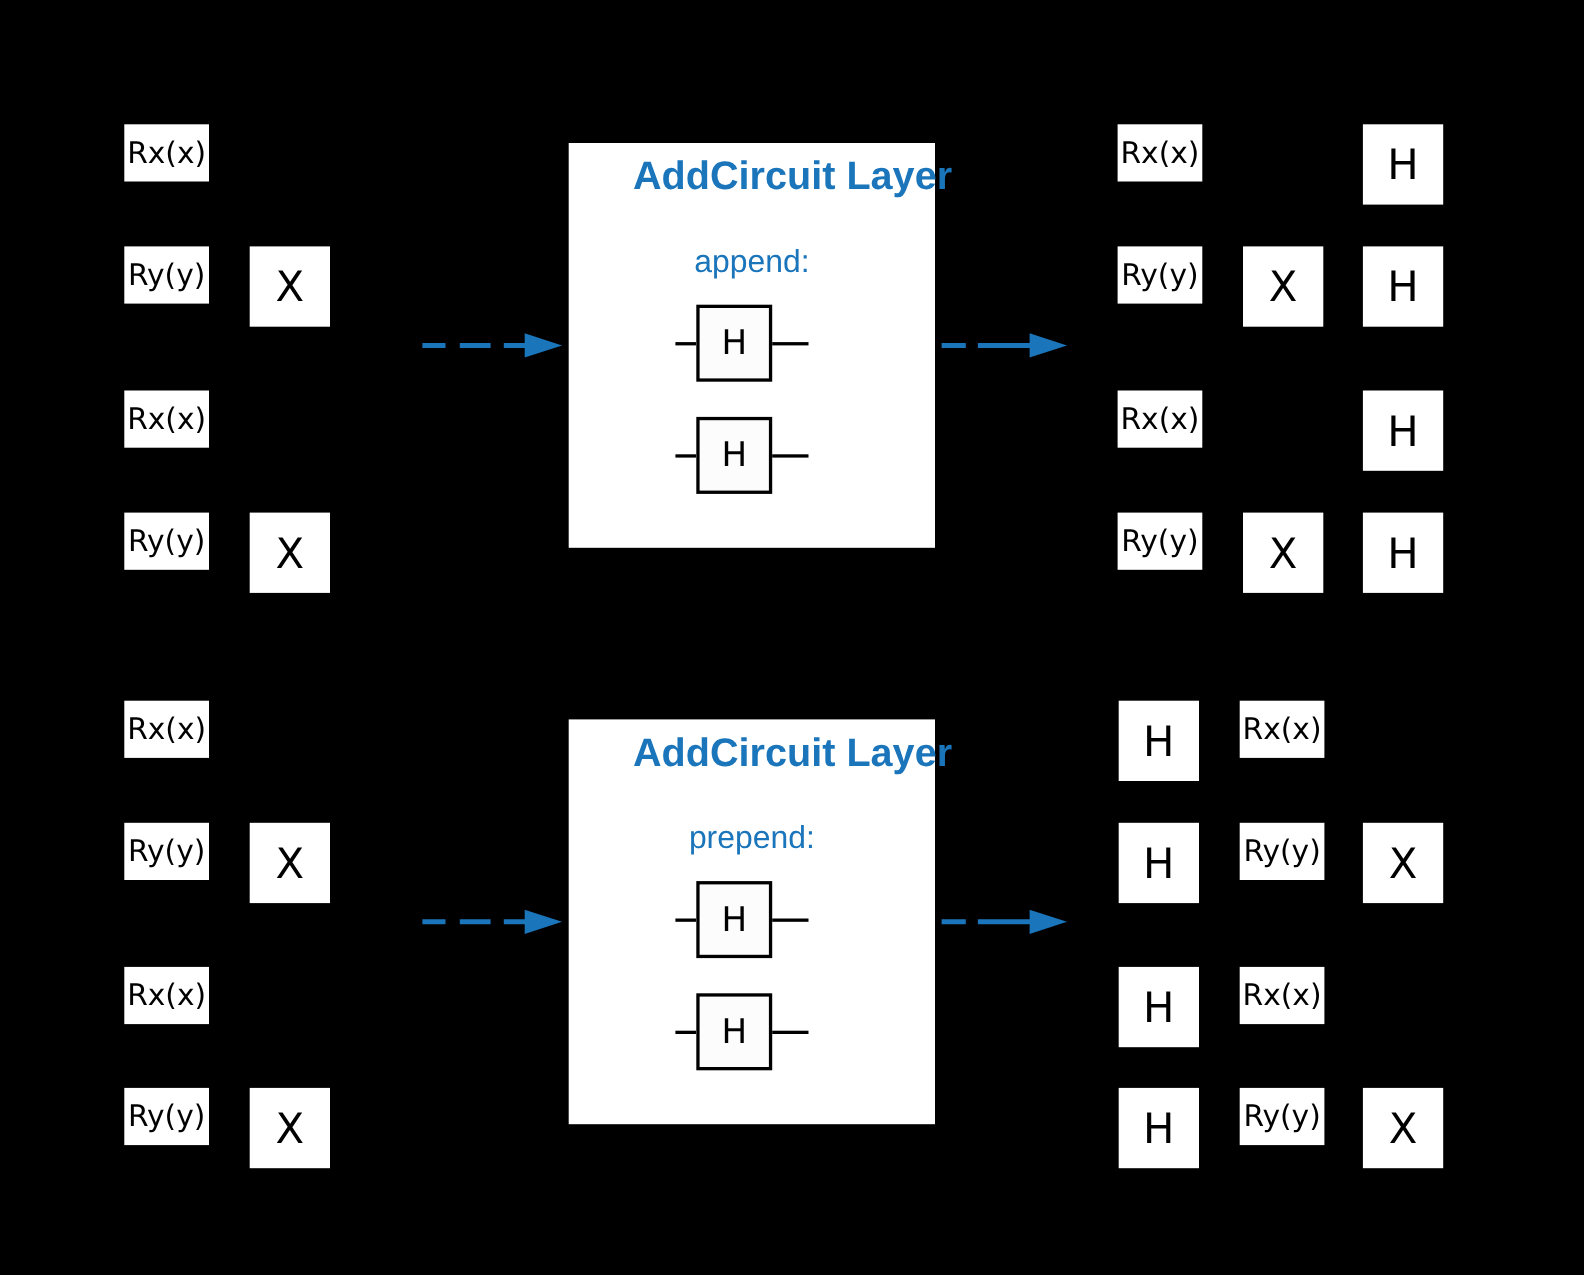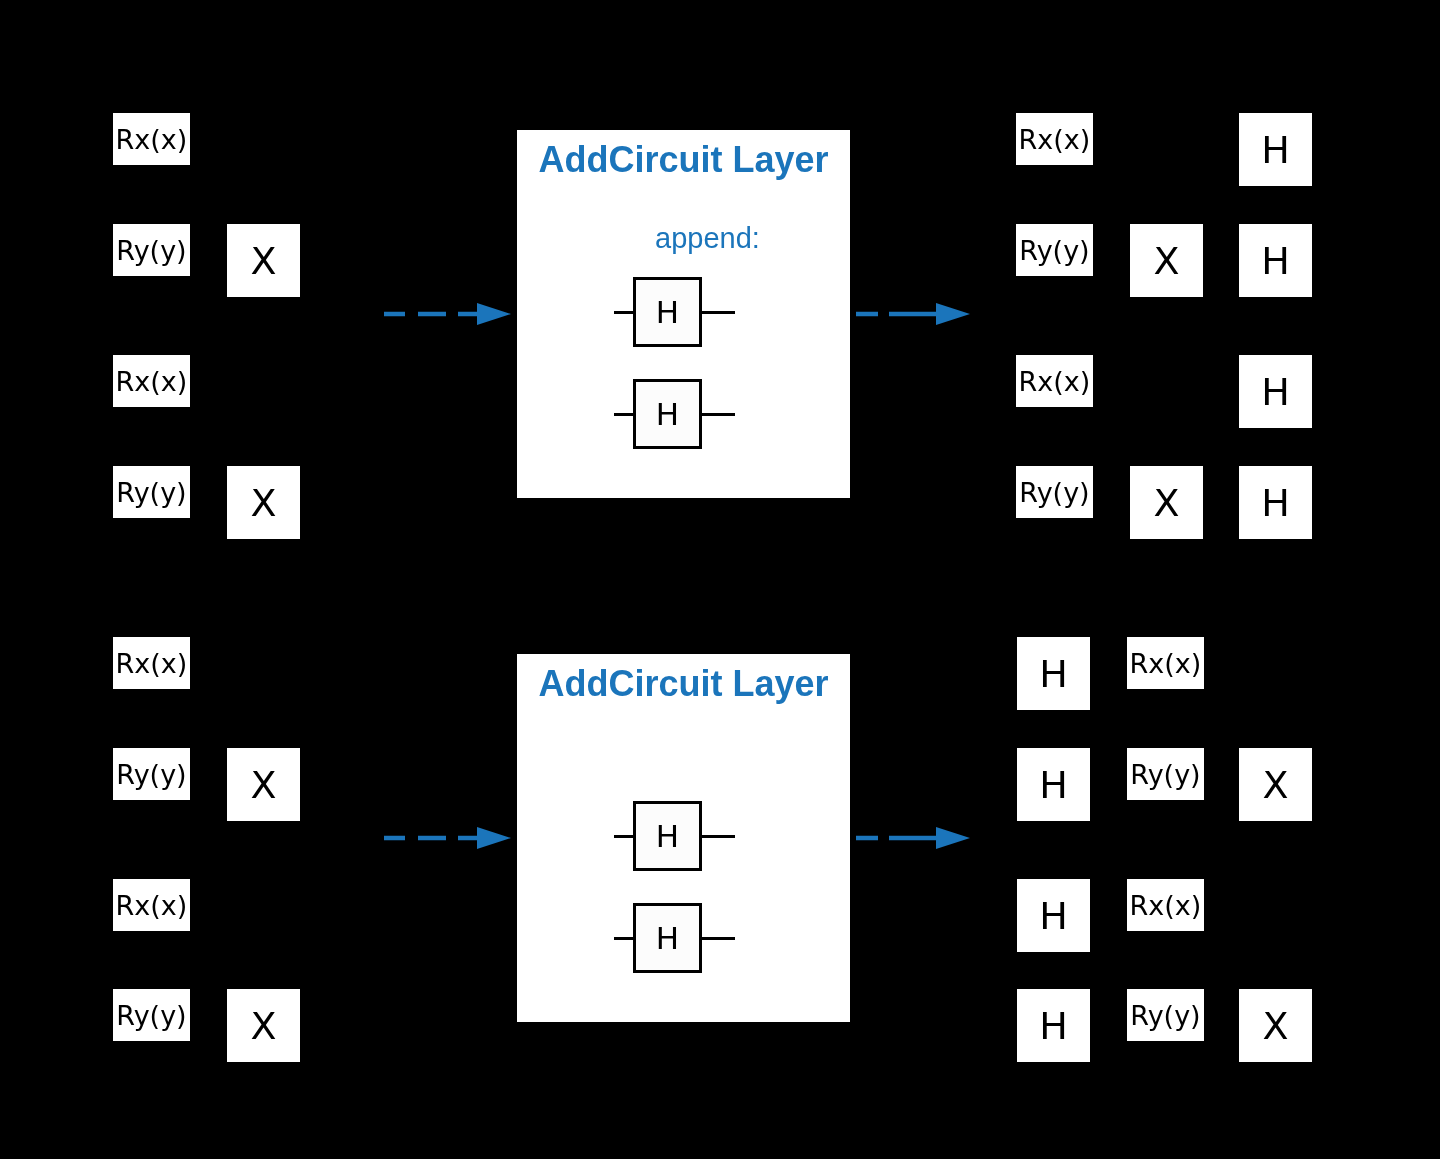--- a/index.html
+++ b/index.html
@@ -37,31 +37,31 @@
     position: absolute;
     top: 9px;
     left: 0;
     width: 100%;
     margin: 0;
     text-align: center;
     font-family: "Liberation Sans", sans-serif;
     font-weight: bold;
     font-size: 36px;
     color: #1b75bb;
+    padding-left: 37px;
   }
   .panel-sub {
     position: absolute;
     top: 92px;
     left: 0;
     width: 100%;
     text-align: center;
     font-family: "Liberation Sans", sans-serif;
     font-size: 29px;
     color: #1b75bb;
-    padding-left: 24px;
   }
   .mini-gate {
     position: absolute;
     left: 97px;
     height: 70px;
     display: flex;
     align-items: center;
   }
   .mini-gate.mg1 { top: 147px; }
   .mini-gate.mg2 { top: 249px; }
@@ -129,20 +129,21 @@
     <div class="gate param" style="left:113px; top:637px;">Rx(x)</div>
     <div class="gate param" style="left:113px; top:748px;">Ry(y)</div>
     <div class="gate letter" style="left:227px; top:748px;">X</div>
     <div class="gate param" style="left:113px; top:879px;">Rx(x)</div>
     <div class="gate param" style="left:113px; top:989px;">Ry(y)</div>
     <div class="gate letter" style="left:227px; top:989px;">X</div>
   </div>
 
   <section class="panel bottom">
     <h2 class="panel-title">AddCircuit Layer</h2>
+    <div class="panel-sub">prepend:</div>
     <div class="mini-gate mg1">
       <span class="wire l"></span>
       <span class="mini-box">H</span>
       <span class="wire r"></span>
     </div>
     <div class="mini-gate mg2">
       <span class="wire l"></span>
       <span class="mini-box">H</span>
       <span class="wire r"></span>
     </div>

